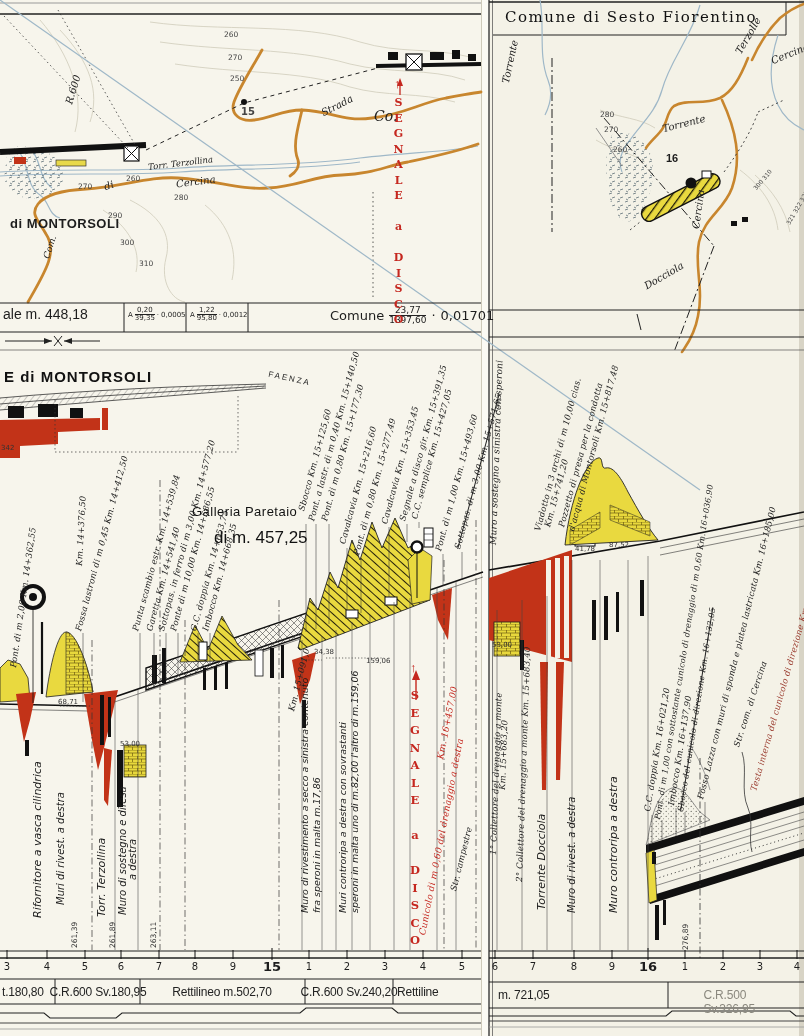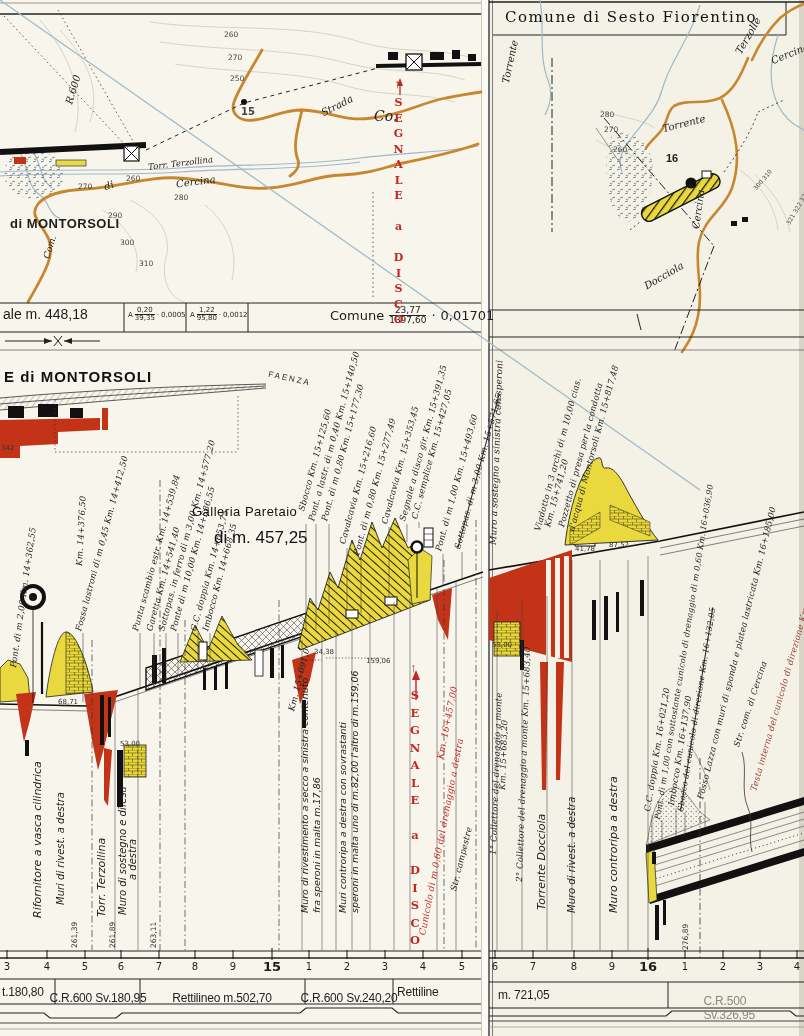--- a/index.html
+++ b/index.html
@@ -15,21 +15,21 @@
   .darkred{color:#9a3b2e;}
   .strike{text-decoration:line-through;}
   .wl{position:absolute;z-index:2;white-space:nowrap;transform-origin:0 100%;transform:rotate(-90deg);
       font-family:"DejaVu Sans",sans-serif;font-style:italic;font-size:10px;color:#1a1a1a;}
   .ms{position:absolute;z-index:2;font-size:7px;font-family:"DejaVu Sans",sans-serif;color:#333;white-space:nowrap;}
   .dist{position:absolute;z-index:2;transform-origin:0 100%;transform:rotate(-90deg);
         font-size:7.5px;font-family:"DejaVu Sans",sans-serif;color:#333;}
   .rn{position:absolute;z-index:2;font-size:10px;transform:translateX(-50%);font-family:"DejaVu Sans",sans-serif;}
   .rnb{font-size:13px;font-weight:bold;}
   .cb{position:absolute;z-index:2;font-size:12px;letter-spacing:-.2px;color:#222;}
-  .cbc{transform:translateX(-50%);margin-top:6px;}
+  .cbc{transform:translateX(-50%);}
   .faded{color:#8a887e;}
   .mnum{position:absolute;z-index:2;font-size:7.5px;color:#444;font-family:"DejaVu Sans",sans-serif;}
   .mname{position:absolute;z-index:2;font-family:"DejaVu Serif",serif;font-style:italic;font-size:10px;color:#222;}
   .sig{position:absolute;z-index:3;writing-mode:vertical-rl;text-orientation:upright;
        font-family:"DejaVu Serif",serif;font-weight:bold;color:#c5271f;}
   .sigarrow{position:absolute;z-index:3;color:#c5271f;font-size:13px;font-weight:bold;}
   .fr{display:inline-flex;align-items:center;gap:2px;font-family:"DejaVu Sans",sans-serif;}
   .frv{display:inline-flex;flex-direction:column;text-align:center;line-height:1.05;}
   .frv .num{border-bottom:.8px solid #222;padding:0 1px;}
   .hdr{position:absolute;z-index:2;font-family:"DejaVu Serif",serif;font-size:15px;letter-spacing:1.5px;color:#111;}

